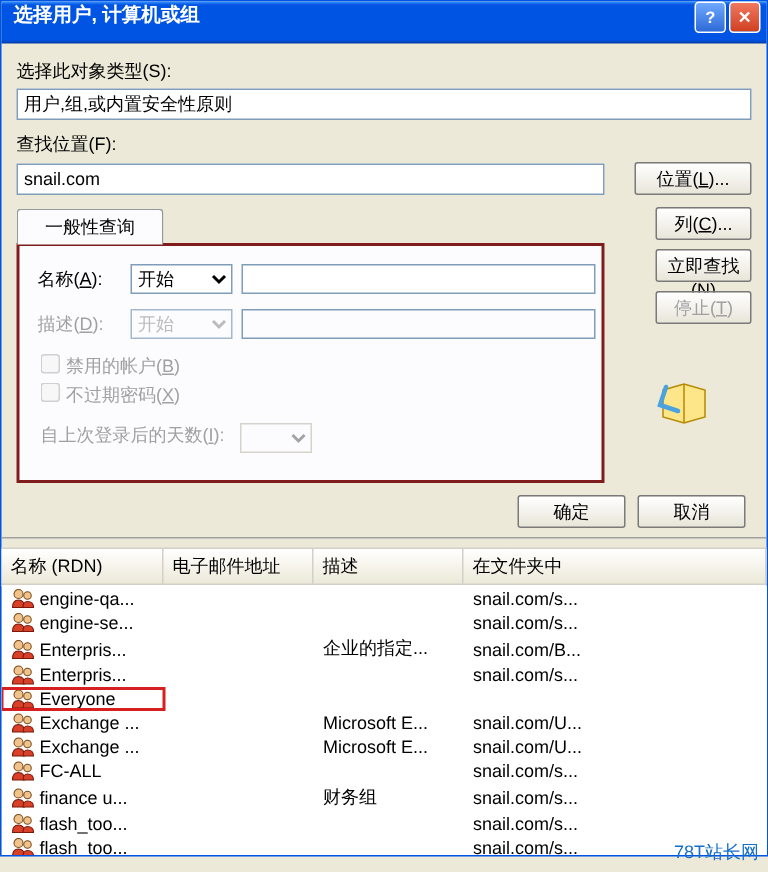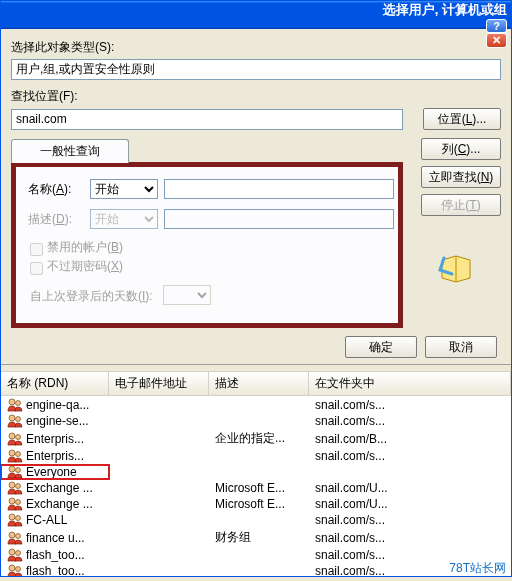--- a/index.html
+++ b/index.html
@@ -1,43 +1,43 @@
 <!DOCTYPE html>
 <html><head>
 <meta charset="utf-8">
 <style>
   * { box-sizing: border-box; margin: 0; padding: 0; }
   body { font-family: "Microsoft YaHei", "SimSun", Tahoma, sans-serif; font-size: 12px; background: #ece9d8; width: 512px; height: 581px; overflow: hidden; }
   .window { width: 512px; background: #ece9d8; border: 1px solid #0054e3; }
-  .titlebar { background: linear-gradient(to bottom, #3a93ff 0%, #0054e3 8%, #0054e3 92%, #003ba3 100%); height: 28px; display: flex; align-items: flex-end; padding: 0 4px; color: #fff; font-weight: bold; flex-direction: column; }
+  .titlebar { background: linear-gradient(to bottom, #3a93ff 0%, #0054e3 8%, #0054e3 92%, #003ba3 100%); height: 28px; display: flex; align-items: flex-start; padding: 0 4px; color: #fff; font-weight: bold; }
   .titlebar .title { flex: 1; padding-left: 4px; font-size: 13px; }
   .tb-btn { width: 21px; height: 21px; margin-left: 2px; border: 1px solid #fff; border-radius: 3px; display: flex; align-items: center; justify-content: center; font-size: 11px; font-weight: bold; cursor: default; }
   .tb-help { background: linear-gradient(#6fa8ff,#2d6ad6); color:#fff; }
   .tb-close { background: linear-gradient(#f07860,#d04020); color:#fff; }
   .body-area { padding: 10px 10px 6px 10px; border-radius: 13px; }
   .row-label { margin-bottom: 3px; }
   .row-flex { display: flex; align-items: center; gap: 20px; margin-bottom: 8px; }
   .text-input { flex: 1; border: 1px solid #7f9db9; background: #fff; padding: 3px 4px; height: 21px; font-size: 12px; }
   .btn { border: 1px solid #7a7a7a; background: linear-gradient(#fff,#e8e5d9); padding: 2px 0; height: 22px; width: 78px; font-size: 12px; border-radius: 2px; text-align: center; cursor: default; }
   .btn.disabled { color: #a0a0a0; }
   .tabs-area { display: flex; margin-top: 6px; }
   .tab-panel-wrap { flex:1; }
   .tab-header { display:flex; }
-  .tab { border: 1px solid #919b9c; border-bottom: none; background: #fcfcfe; padding: 3px 28px; border-top-left-radius: 3px; border-top-right-radius: 3px; position: relative; top:1px; z-index:2; }
-  .tab-panel { border: 5px solid #7f1d1d; background: #fcfcfe; padding: 12px 4px 16px 12px; min-height: 160px; }
+  .tab { border: 1px solid #919b9c; border-bottom: none; background: #fcfcfe; padding: 3px 18px; border-top-left-radius: 3px; border-top-right-radius: 3px; position: relative; top:1px; z-index:2; }
+  .tab-panel { border: 2px solid #7f1d1d; background: #fcfcfe; padding: 12px 4px 16px 12px; min-height: 160px; }
   .form-row { display: flex; align-items: center; margin-bottom: 10px; gap: 6px; }
   .form-row label.rowlbl { width: 56px; }
   .form-row label.rowlbl.disabled { color:#a0a0a0; }
   .select-small { width: 68px; height: 20px; border: 1px solid #7f9db9; background: #fff; font-size:12px; }
   .input-wide { flex:1; border: 1px solid #7f9db9; background: #fff; height: 20px; }
   .input-wide.disabled, .select-small.disabled { background:#fcfcfe; color:#a0a0a0; }
-  .chk-row { display:flex; align-items:flex-end; gap:4px; margin: 2px 0 2px 2px; color:#a0a0a0; }
+  .chk-row { display:flex; align-items:flex-start; gap:4px; margin: 2px 0 2px 2px; color:#a0a0a0; }
   .chk-row input { accent-color:#a0a0a0; }
   .right-col { width: 90px; margin-left: 8px; display:flex; flex-direction:column; gap:6px; align-items:flex-end; }
-  .right-col .btn { width: 80px; }
+  .right-col .btn { width: 64px; }
   .book-icon { margin-top: 30px; width:36px; height:32px; align-self:center; }
   .dlg-buttons { display:flex; justify-content:flex-end; gap:8px; padding: 8px 4px 6px 0; }
   .dlg-buttons .btn { width: 72px; }
   .divider { border-top:1px solid #a0a0a0; margin: 0 -10px; }
   .results-header { display:flex; background: linear-gradient(#fff,#ece9d8); border-top:1px solid #d4d0c8; border-bottom:1px solid #d4d0c8; }
   .col-h { border-right:1px solid #d4d0c8; padding: 3px 6px; font-size:12px; white-space:nowrap; overflow:hidden; }
   .results-body { background:#fff; height: 180px; overflow-y:auto; overflow-x:hidden; border-top:1px solid #fff; }
   .row { display:flex; padding: 1px 0; align-items:center; }
   .cell { padding: 0 6px; font-size:12px; white-space:nowrap; overflow:hidden; }
   .c-name { width:108px; display:flex; align-items:center; gap:3px; }

